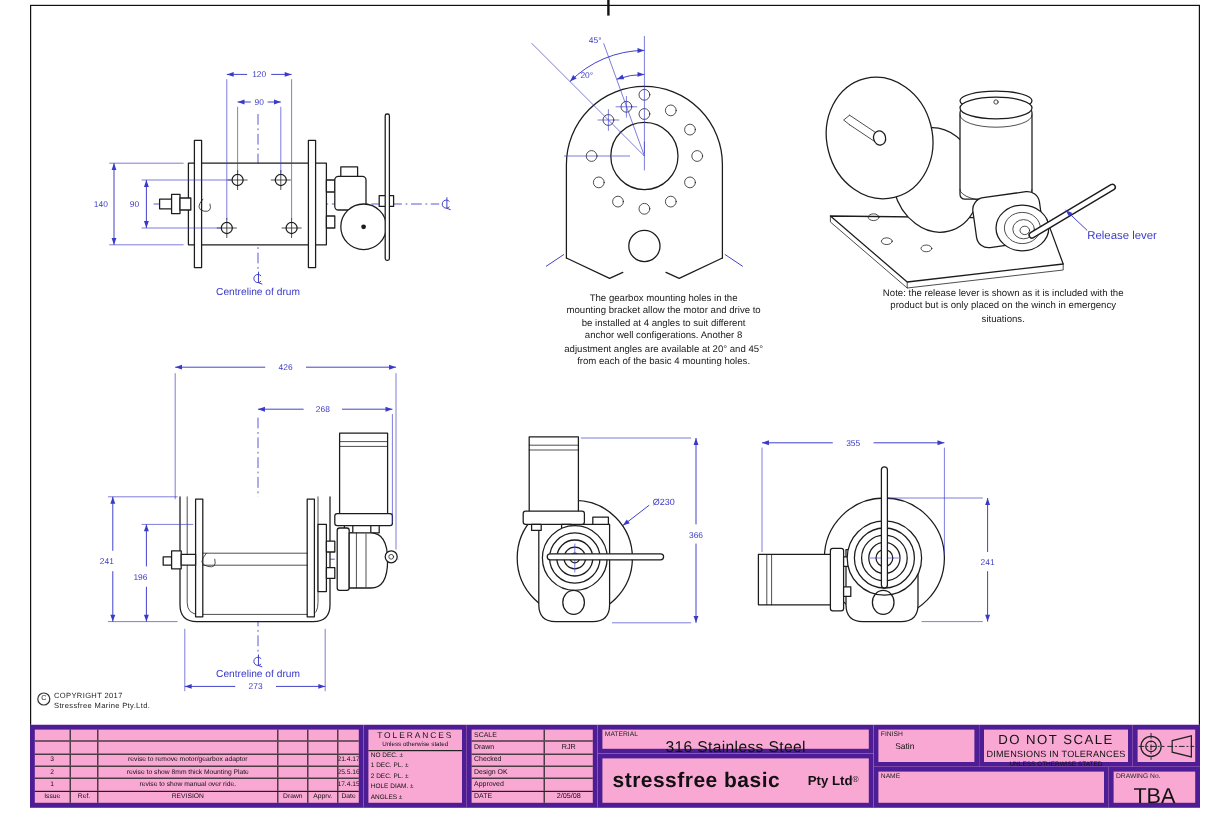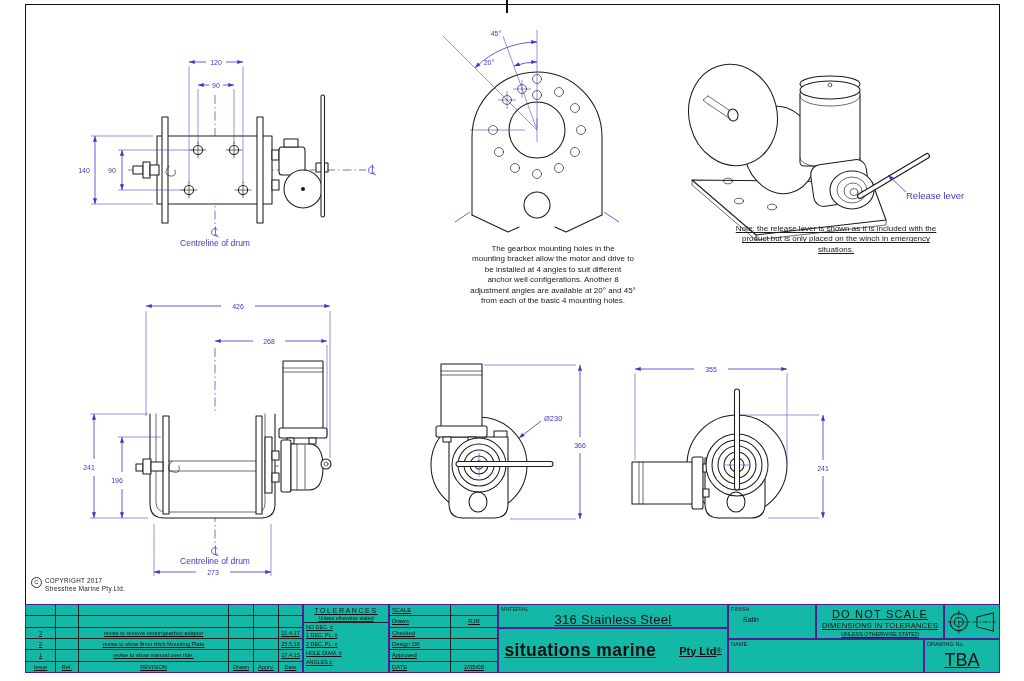--- a/index.html
+++ b/index.html
@@ -24,21 +24,21 @@
   .dtr {fill:var(--dim);font-family:"Liberation Sans",sans-serif;font-size:9.5px;text-anchor:start;}
   
   .note{position:absolute;font-size:8px;line-height:10.4px;text-align:center;
         color:#1a1a1a;white-space:pre-line;}
   
   .copyr{position:absolute;left:31px;top:577px;display:flex;gap:3px;color:#222;}
   .copyr .csym{width:9px;height:9px;border:.9px solid #333;border-radius:50%;
         font-size:6px;line-height:9px;text-align:center;flex:0 0 auto;}
   .copyr .clines{font-size:6.3px;line-height:7.8px;letter-spacing:.3px;}
   
-  .tb{position:absolute;border:1px solid #4c1d95;box-sizing:border-box;background:#14b8a6;text-decoration:underline;}
+  .tb{position:absolute;border:4px solid #4c1d95;box-sizing:border-box;background:#f9a8d4;}
   .revtab{display:flex;flex-direction:column;}
   .revrow{flex:1;display:flex;border-top:1px solid #222;box-sizing:border-box;}
   .revrow:first-child{border-top:none;}
   .revcell{border-right:1px solid #222;box-sizing:border-box;font-size:5.6px;
         display:flex;align-items:center;justify-content:center;overflow:hidden;white-space:nowrap;}
   .revcell:last-child{border-right:none;}
   .c-issue{width:30px;} .c-ref{width:23px;} .c-rev{width:150px;}
   .c-drawn{width:25px;} .c-apprv{width:25px;} .c-date{flex:1;}
   .tolhead{border-bottom:1px solid #222;padding-top:1px;}
   .tolhead .t1{font-size:7px;letter-spacing:1.6px;text-align:center;line-height:9px;}
@@ -303,21 +303,21 @@
       </g>
     </g>
   </svg>
 
   <div class="note" style="left:405px;top:244px;width:296px;">The gearbox mounting holes in the
 mounting bracket allow the motor and drive to
 be installed at 4 angles to suit different
 anchor well configerations. Another 8
 adjustment angles are available at 20° and 45°
 from each of the basic 4 mounting holes.</div>
-  <div class="note" style="left:692px;top:224px;width:288px;text-decoration:underline;">Note: the release lever is shown as it is included with the
+  <div class="note" style="left:692px;top:240px;width:288px;">Note: the release lever is shown as it is included with the
 product but is only placed on the winch in emergency
 situations.</div>
 
   <div class="copyr">
     <span class="csym">C</span>
     <span class="clines">
       <span>COPYRIGHT 2017</span><br>
       <span>Stressfree Marine Pty.Ltd.</span>
     </span>
   </div>
@@ -411,21 +411,21 @@
       <div class="sovalue">2/05/08</div>
     </div>
   </div>
 
   <div class="tb" style="left:498px;top:604px;width:230px;height:24px;">
     <span class="boxlabel">MATERIAL</span>
     <div class="matval">316 Stainless Steel</div>
   </div>
 
   <div class="tb companybox" style="left:498px;top:628px;width:230px;height:45px;">
-    <span class="co-name">situations marine</span>
+    <span class="co-name">stressfree basic</span>
     <span class="co-suffix">Pty Ltd</span>
       <span class="co-reg">®</span>
   </div>
 
   <div class="tb" style="left:728px;top:604px;width:88px;height:35px;">
     <span class="boxlabel">FINISH</span>
     <div class="finval">Satin</div>
   </div>
 
   <div class="tb" style="left:816px;top:604px;width:128px;height:35px;">

